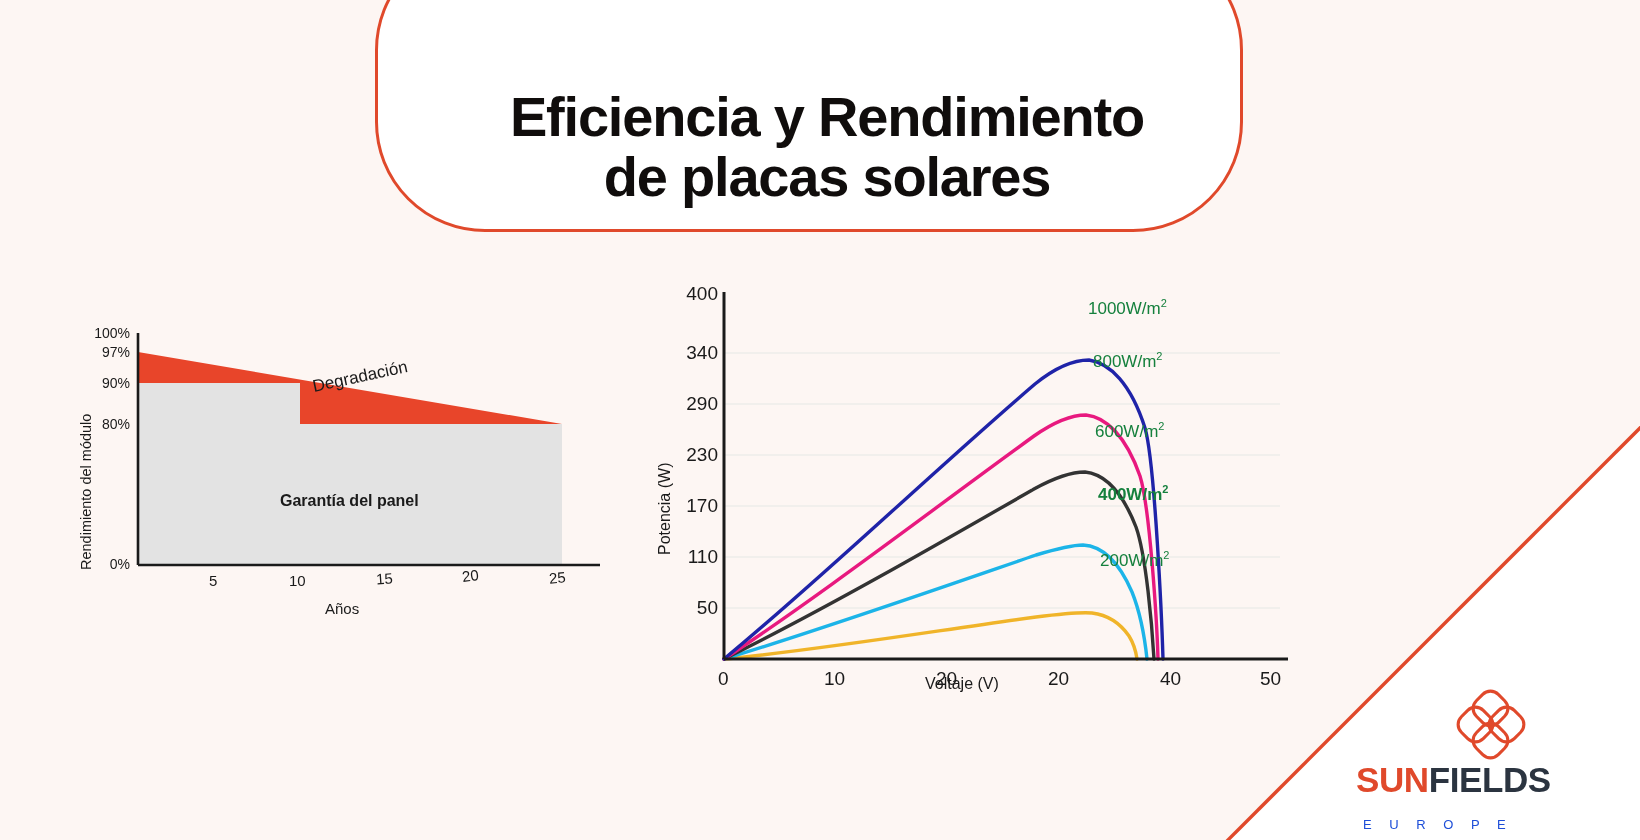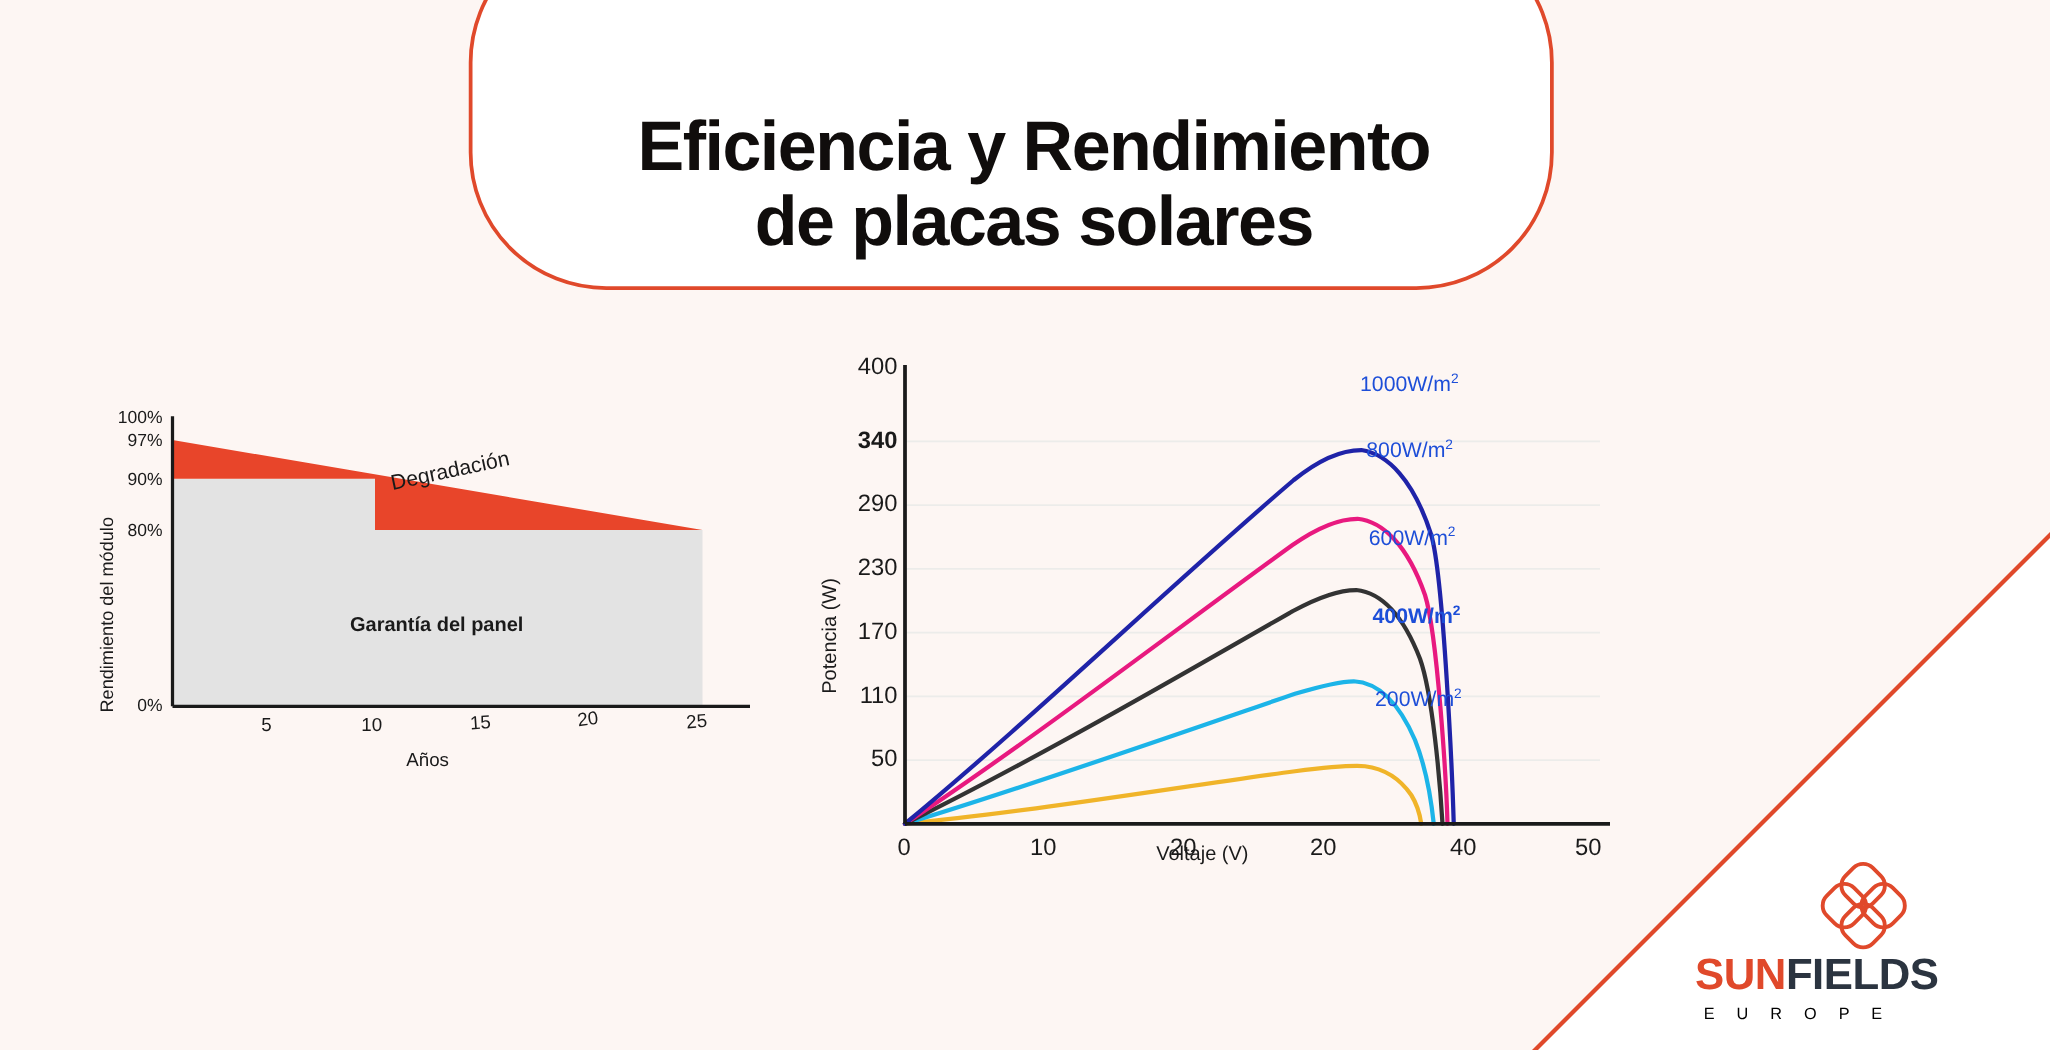--- a/index.html
+++ b/index.html
@@ -55,24 +55,24 @@
     margin-top:2px;
     font-size:35px;
     font-weight:bold;
     letter-spacing:-0.4px;
     line-height:1;
     white-space:nowrap;
   }
   #logo-sun{ color:#e0492b; }
   #logo-fields{ color:#2b3440; }
   #logo-europe{
-    margin-top:6px;
+    margin-top:20px;
     font-size:13px;
     letter-spacing:7px;
-    color:#000000;
+    color:#1d4ed8;
     padding-left:7px;
   }
 
   
   .chart{ position:absolute; }
   #chart-degradation{ left:60px; top:295px; width:560px; height:340px; }
   #chart-power{ left:640px; top:280px; width:680px; height:430px; }
 
   .axis-title{
     position:absolute;
@@ -82,21 +82,21 @@
   }
   .tick-label{
     position:absolute;
     font-size:15px;
     color:#1a1a1a;
     white-space:nowrap;
   }
   .curve-label{
     position:absolute;
     font-size:17px;
-    color:#1d4ed8;
+    color:#15803d;
     white-space:nowrap;
   }
   .curve-label sup{ font-size:11px; }
 
   #deg-ytitle{
     transform:rotate(-90deg);
     transform-origin:0 0;
     left:18px; top:275px;
     font-size:14.5px;
   }
@@ -191,21 +191,21 @@
 
     <line x1="84" y1="12" x2="84" y2="379" stroke="#1a1a1a" stroke-width="3"></line>
     <line x1="84" y1="379" x2="648" y2="379" stroke="#1a1a1a" stroke-width="3"></line>
   </svg>
 
   
   <div id="pow-ytitle" class="axis-title">Potencia (W)</div>
 
   
   <div class="tick-label pow-ytick" style="left:30px; top:3px;">400</div>
-  <div class="tick-label pow-ytick" style="left:30px; top:62px;font-weight:bold;">340</div>
+  <div class="tick-label pow-ytick" style="left:30px; top:62px;">340</div>
   <div class="tick-label pow-ytick" style="left:30px; top:113px;">290</div>
   <div class="tick-label pow-ytick" style="left:30px; top:164px;">230</div>
   <div class="tick-label pow-ytick" style="left:30px; top:215px;">170</div>
   <div class="tick-label pow-ytick" style="left:30px; top:266px;">110</div>
   <div class="tick-label pow-ytick" style="left:30px; top:317px;">50</div>
 
   
   <div class="tick-label pow-xtick" style="left:78px;  top:388px;">0</div>
   <div class="tick-label pow-xtick" style="left:184px; top:388px;">10</div>
   <div class="tick-label pow-xtick" style="left:296px; top:388px;">20</div>

